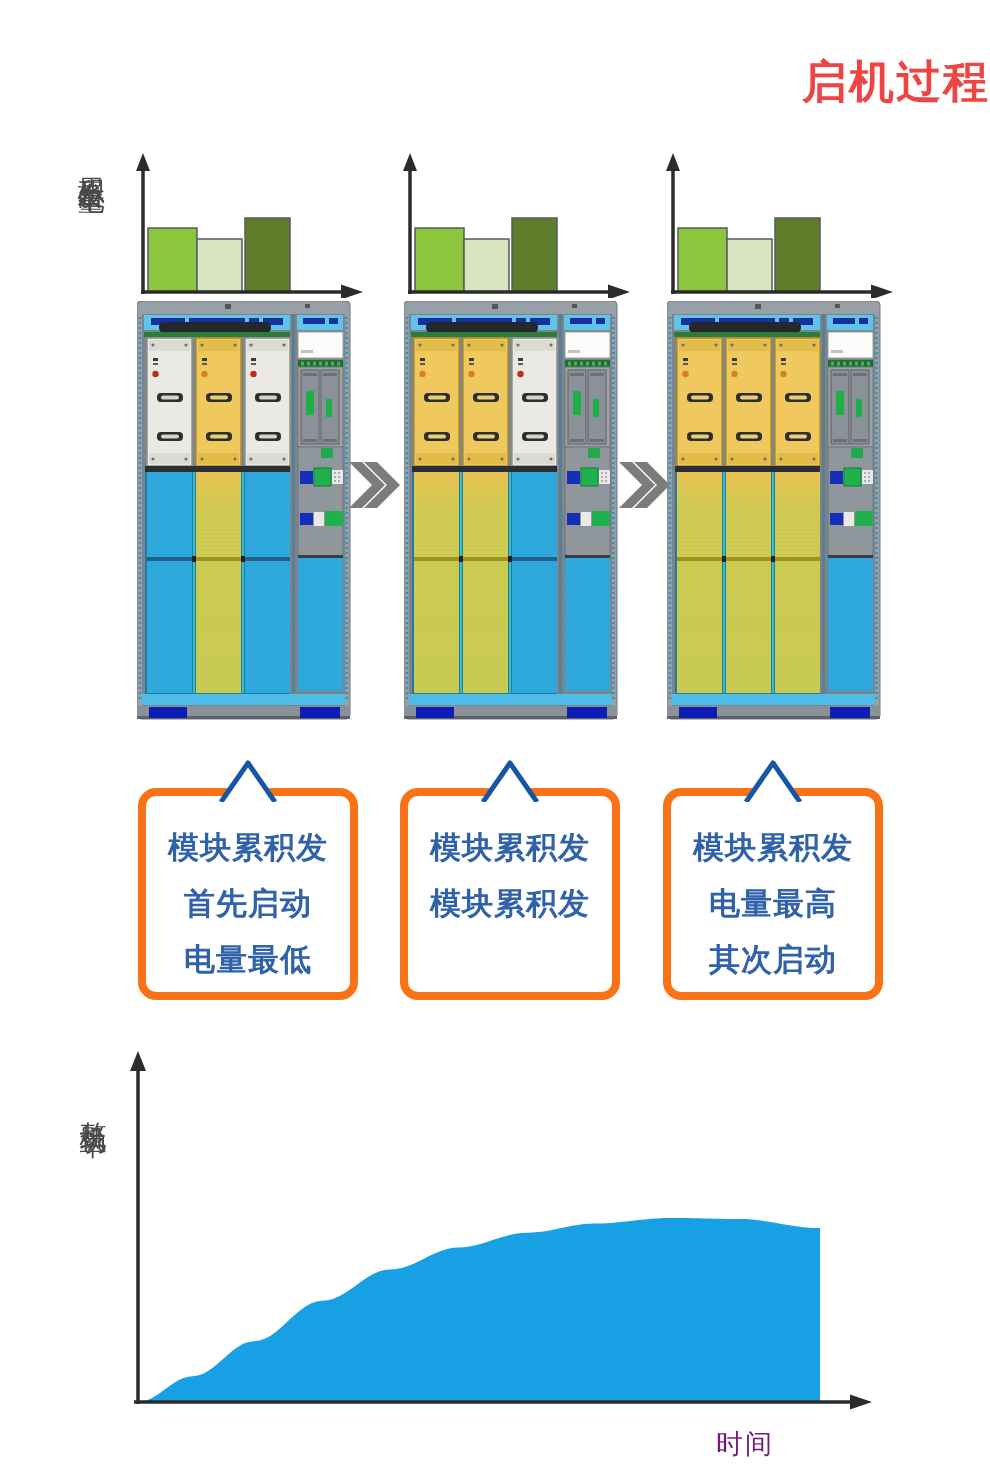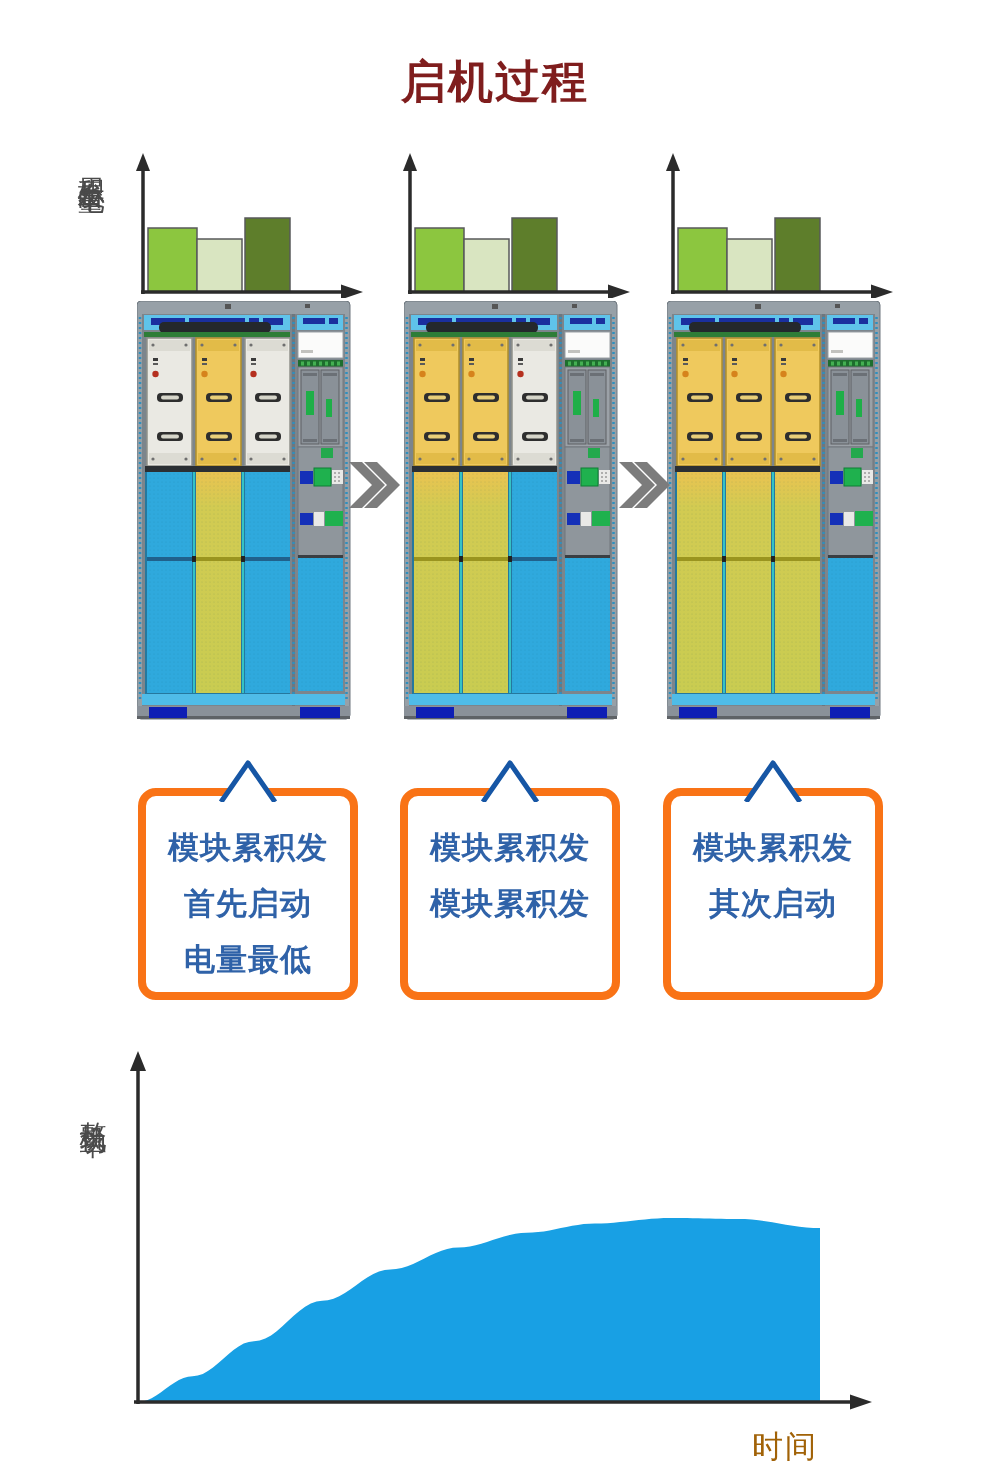--- a/index.html
+++ b/index.html
@@ -1,25 +1,25 @@
 <!DOCTYPE html>
 <html><head>
 <meta charset="utf-8">
 <style>
   html,body{margin:0;padding:0;background:#ffffff;}
   body{width:990px;height:1476px;position:relative;overflow:hidden;
        font-family:"Liberation Sans","DejaVu Sans",sans-serif;}
   .stage{position:absolute;left:0;top:0;width:990px;height:1476px;}
-  .title{position:absolute;left:0;top:52px;width:990px;text-align:center;
-         font-size:45px;font-weight:700;color:#7f1d1d;letter-spacing:2px;}
+  .title{position:absolute;left:0;top:52px;width:990px;text-align:right;
+         font-size:45px;font-weight:700;color:#ef4444;letter-spacing:2px;}
   .vlabel{position:absolute;writing-mode:vertical-rl;text-orientation:upright;
           font-size:27px;color:#4A4A4A;letter-spacing:3px;line-height:30px;}
   #vl-top{left:76px;top:156px;}
   #vl-bottom{left:78px;top:1100px;}
-  .xlabel{position:absolute;left:752px;top:1426px;font-size:31px;color:#a16207;letter-spacing:2px;}
+  .xlabel{position:absolute;left:716px;top:1426px;font-size:27px;color:#701a75;letter-spacing:2px;}
   svg{position:absolute;display:block;}
   .mini{width:235px;height:150px;top:148px;}
   #mini0{left:133px;} #mini1{left:400px;} #mini2{left:663px;}
   .cab{width:215px;height:420px;top:301px;}
   #cab0{left:137px;} #cab1{left:404px;} #cab2{left:667px;}
   .chev{width:54px;height:46px;top:462px;}
   #chev0{left:349px;} #chev1{left:619px;}
   .callout{position:absolute;top:788px;width:220px;height:212px;background:#ffffff;
            border:8px solid #f97316;border-radius:18px;box-sizing:border-box;
            text-align:center;padding-top:24px;}
@@ -477,20 +477,21 @@
     </svg>
     <div class="cl">模块累积发</div>
     <div class="cl">模块累积发</div>
   </div>
 
   <div class="callout" id="callout2">
     <svg class="notch" viewBox="0 0 64 46">
       <path d="M5,46 L32,7 L59,46" fill="#ffffff" stroke="#1656A5" stroke-width="5" stroke-linejoin="round"></path>
     </svg>
     <div class="cl">模块累积发</div>
+    <div class="cl">电量最高</div>
     <div class="cl">其次启动</div>
   </div>
 
   <svg id="power" viewBox="0 0 810 430">
       <path d="M48,356 L48.0,356.0 L52.5,355.6 L57.1,354.3 L61.6,352.2 L66.2,349.6 L70.7,346.5 L75.3,343.1 L79.8,339.8 L84.4,336.7 L88.9,334.0 L93.5,332.0 L98.0,330.7 L102.6,330.2 L107.7,329.6 L112.8,327.9 L117.9,325.1 L123.0,321.5 L128.1,317.3 L133.3,312.8 L138.4,308.2 L143.5,304.0 L148.6,300.4 L153.7,297.6 L158.8,295.9 L163.9,295.3 L169.6,294.6 L175.3,292.6 L181.0,289.4 L186.7,285.2 L192.4,280.3 L198.0,275.0 L203.7,269.8 L209.4,264.9 L215.1,260.7 L220.8,257.5 L226.5,255.5 L232.1,254.8 L237.8,254.3 L243.5,252.7 L249.2,250.2 L254.9,247.0 L260.6,243.2 L266.2,239.2 L271.9,235.1 L277.6,231.3 L283.3,228.1 L289.0,225.6 L294.7,224.1 L300.3,223.5 L306.0,223.1 L311.7,222.0 L317.4,220.3 L323.1,218.0 L328.8,215.3 L334.4,212.5 L340.1,209.6 L345.8,207.0 L351.5,204.7 L357.2,202.9 L362.9,201.8 L368.5,201.4 L374.2,201.2 L379.9,200.5 L385.6,199.3 L391.3,197.8 L397.0,196.0 L402.6,194.1 L408.3,192.2 L414.0,190.4 L419.7,188.9 L425.4,187.7 L431.1,187.0 L436.7,186.7 L442.4,186.6 L448.1,186.1 L453.8,185.4 L459.5,184.4 L465.2,183.3 L470.8,182.1 L476.5,180.9 L482.2,179.8 L487.9,178.9 L493.6,178.1 L499.3,177.7 L504.9,177.5 L511.2,177.4 L517.4,177.2 L523.7,176.7 L529.9,176.1 L536.2,175.5 L542.5,174.8 L548.7,174.0 L555.0,173.4 L561.2,172.8 L567.5,172.4 L573.7,172.1 L580.0,172.0 L585.6,172.0 L591.3,172.1 L597.0,172.1 L602.7,172.2 L608.4,172.3 L614.1,172.5 L619.7,172.6 L625.4,172.7 L631.1,172.8 L636.8,172.9 L642.5,172.9 L648.2,172.9 L655.0,173.1 L661.8,173.5 L668.6,174.3 L675.4,175.2 L682.3,176.3 L689.1,177.5 L695.9,178.7 L702.7,179.8 L709.5,180.8 L716.4,181.5 L723.2,182.0 L730.0,182.1 L730,356 Z" fill="#18A0E4"></path>
     <line x1="48" y1="358" x2="48" y2="18" stroke="#2B2B2B" stroke-width="3.5"></line>
     <polygon points="48,5 40,25 56,25" fill="#2B2B2B"></polygon>
     <line x1="44" y1="356" x2="764" y2="356" stroke="#2B2B2B" stroke-width="3.5"></line>
     <polygon points="782,356 760,348.5 760,363.5" fill="#2B2B2B"></polygon>
     </svg>

